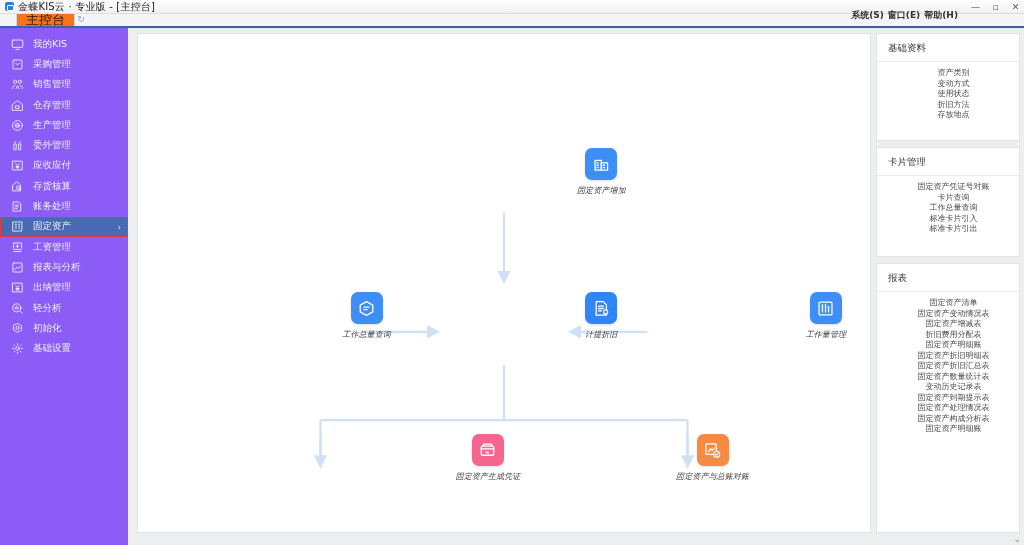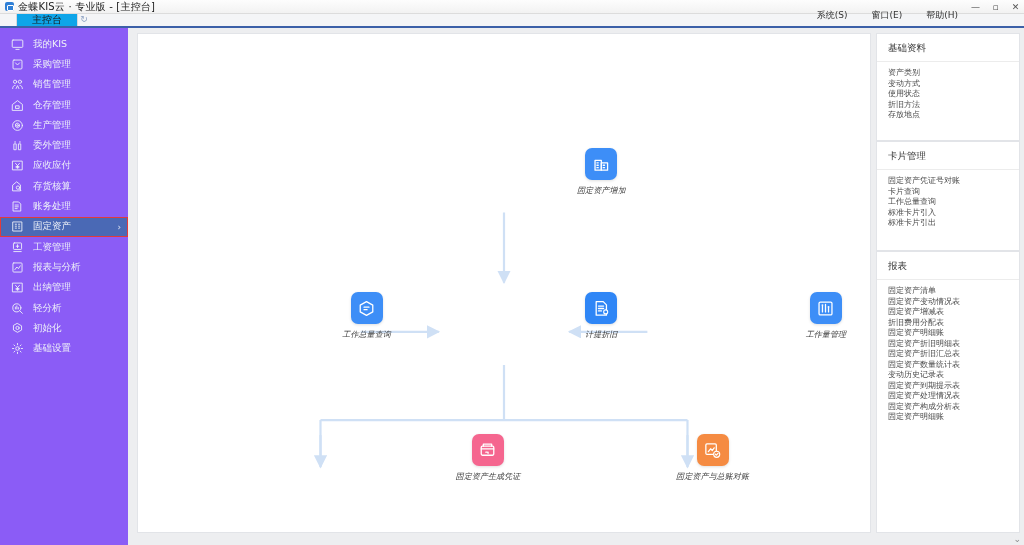--- a/index.html
+++ b/index.html
@@ -17,33 +17,33 @@
   }
   #app-logo {
     width:9px; height:9px; margin:0 4px 0 5px; border-radius:2px;
     background:#2f7fd6; position:relative; flex:none;
   }
   #app-logo:after{
     content:""; position:absolute; left:2px; top:2.5px;
     width:5px; height:4px; border:1px solid #fff; border-radius:1px;
   }
   #app-title { font-size:10px; color:#222; white-space:nowrap; letter-spacing:.2px; }
-  #menu { position:absolute; right:66px; top:0; height:30px; display:flex; align-items:center; gap:24px; }
+  #menu { position:absolute; right:66px; top:0; height:30px; display:flex; align-items:center; gap:4px;font-weight:bold; }
   #menu span { font-size:9px; color:#333; white-space:nowrap; }
   #winbtns { position:absolute; right:4px; top:0; height:14px; display:flex; align-items:center; gap:11px; }
   #winbtns i { font-style:normal; font-size:9px; color:#555; line-height:1; display:block; width:9px; text-align:center; }
 
   
   #tabbar {
     height:14px; background:#f4f5f7; border-bottom:2px solid #3c60a8;
     display:flex; align-items:flex-end; padding-left:16px;
   }
   #tab-main {
-    height:14px; line-height:14px; padding:0 15px; background:#0ea5e9;
-    font-size:10px; color:#1a1a1a; border:1px solid #d6d8dd; border-bottom:none;
+    height:14px; line-height:14px; padding:0 9px; background:#f97316;
+    font-size:13px; color:#1a1a1a; border:1px solid #d6d8dd; border-bottom:none;
     border-radius:2px 2px 0 0; white-space:nowrap;
   }
   #tab-refresh {
     width:12px; height:14px; display:flex; align-items:center; justify-content:center;
     color:#8fa3c4; font-size:9px;
   }
 
   
   #body { display:flex; height:517px; background:#edeef0; }
 
@@ -81,28 +81,28 @@
     box-shadow:0 1px 3px rgba(0,0,0,.13);
   }
   .node .tile svg { display:block; }
   .node .lbl {
     margin-top:5px; font-size:8px; color:#3a3a3a; white-space:nowrap; letter-spacing:.1px;
   }
 
   
   #rightpanel {
     width:148px; flex:none; padding:5px 4px 12px 0;
-    display:flex; flex-direction:column; 
+    display:flex; flex-direction:column; gap:6px;
   }
   .card { background:#fff; border:1px solid #e2e4e8; }
   .card .card-hd {
     height:28px; line-height:28px; padding-left:11px;
     font-size:9.5px; color:#333; border-bottom:1px solid #ececec; white-space:nowrap;
   }
-  .card .card-bd { padding:6px 0 8px 11px; }
+  .card .card-bd { padding:6px 0 8px 11px;text-align:center; }
   .card .card-bd a {
     display:block; font-size:8px; color:#4a4a4a; line-height:10.5px;
     text-decoration:none; white-space:nowrap;
   }
   #card-basic { height:108px; }
   #card-card  { height:110px; }
   #card-report{ flex:1; }
 
   
   #scroll-down {

